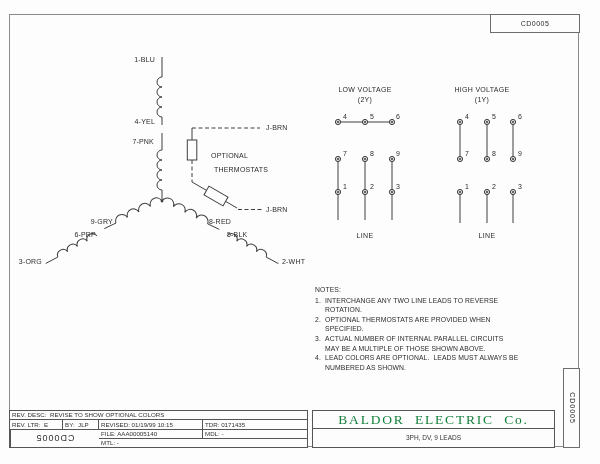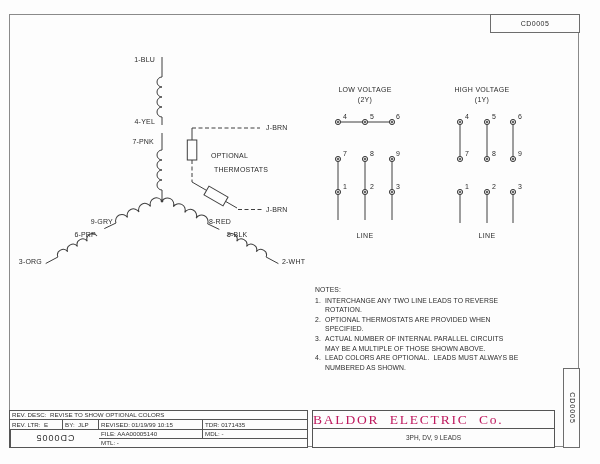--- a/index.html
+++ b/index.html
@@ -33,21 +33,21 @@
            border:1px solid #555;box-sizing:border-box;background:#fdfdfd;}
   .tb-right{position:absolute;left:312px;top:410px;width:243px;height:38px;
             border:1px solid #555;box-sizing:border-box;background:#fdfdfd;}
   .cell{position:absolute;box-sizing:border-box;font-size:6.2px;color:#333;
         padding-left:2px;white-space:pre;overflow:hidden;}
   .bb{border-bottom:1px solid #555;} .br{border-right:1px solid #555;}
   .flip{display:flex;align-items:center;justify-content:center;font-size:9px;
         letter-spacing:1px;transform:rotate(180deg);padding:0;}
   .company{position:absolute;left:0;top:0;width:241px;height:18px;border-bottom:1px solid #555;
            box-sizing:border-box;font-family:"Liberation Serif", serif;font-size:13.5px;
-           letter-spacing:1.8px;line-height:18px;white-space:pre;color:#be185d;}
+           letter-spacing:1.8px;text-align:center;line-height:18px;white-space:pre;color:#15803d;}
   .descrow{position:absolute;left:0;top:18px;width:241px;height:18px;font-size:6.5px;
            text-align:center;line-height:17px;white-space:pre;color:#333;}
   .strip{position:absolute;left:563px;top:368px;width:17px;height:80px;
          border:1px solid #6d6d6d;box-sizing:border-box;background:#fdfdfd;}
   .strip span{position:absolute;left:50%;top:50%;transform:translate(-50%,-50%) rotate(90deg);
               font-size:7px;letter-spacing:1px;white-space:nowrap;}
 </style>
 </head>
 <body>
 

